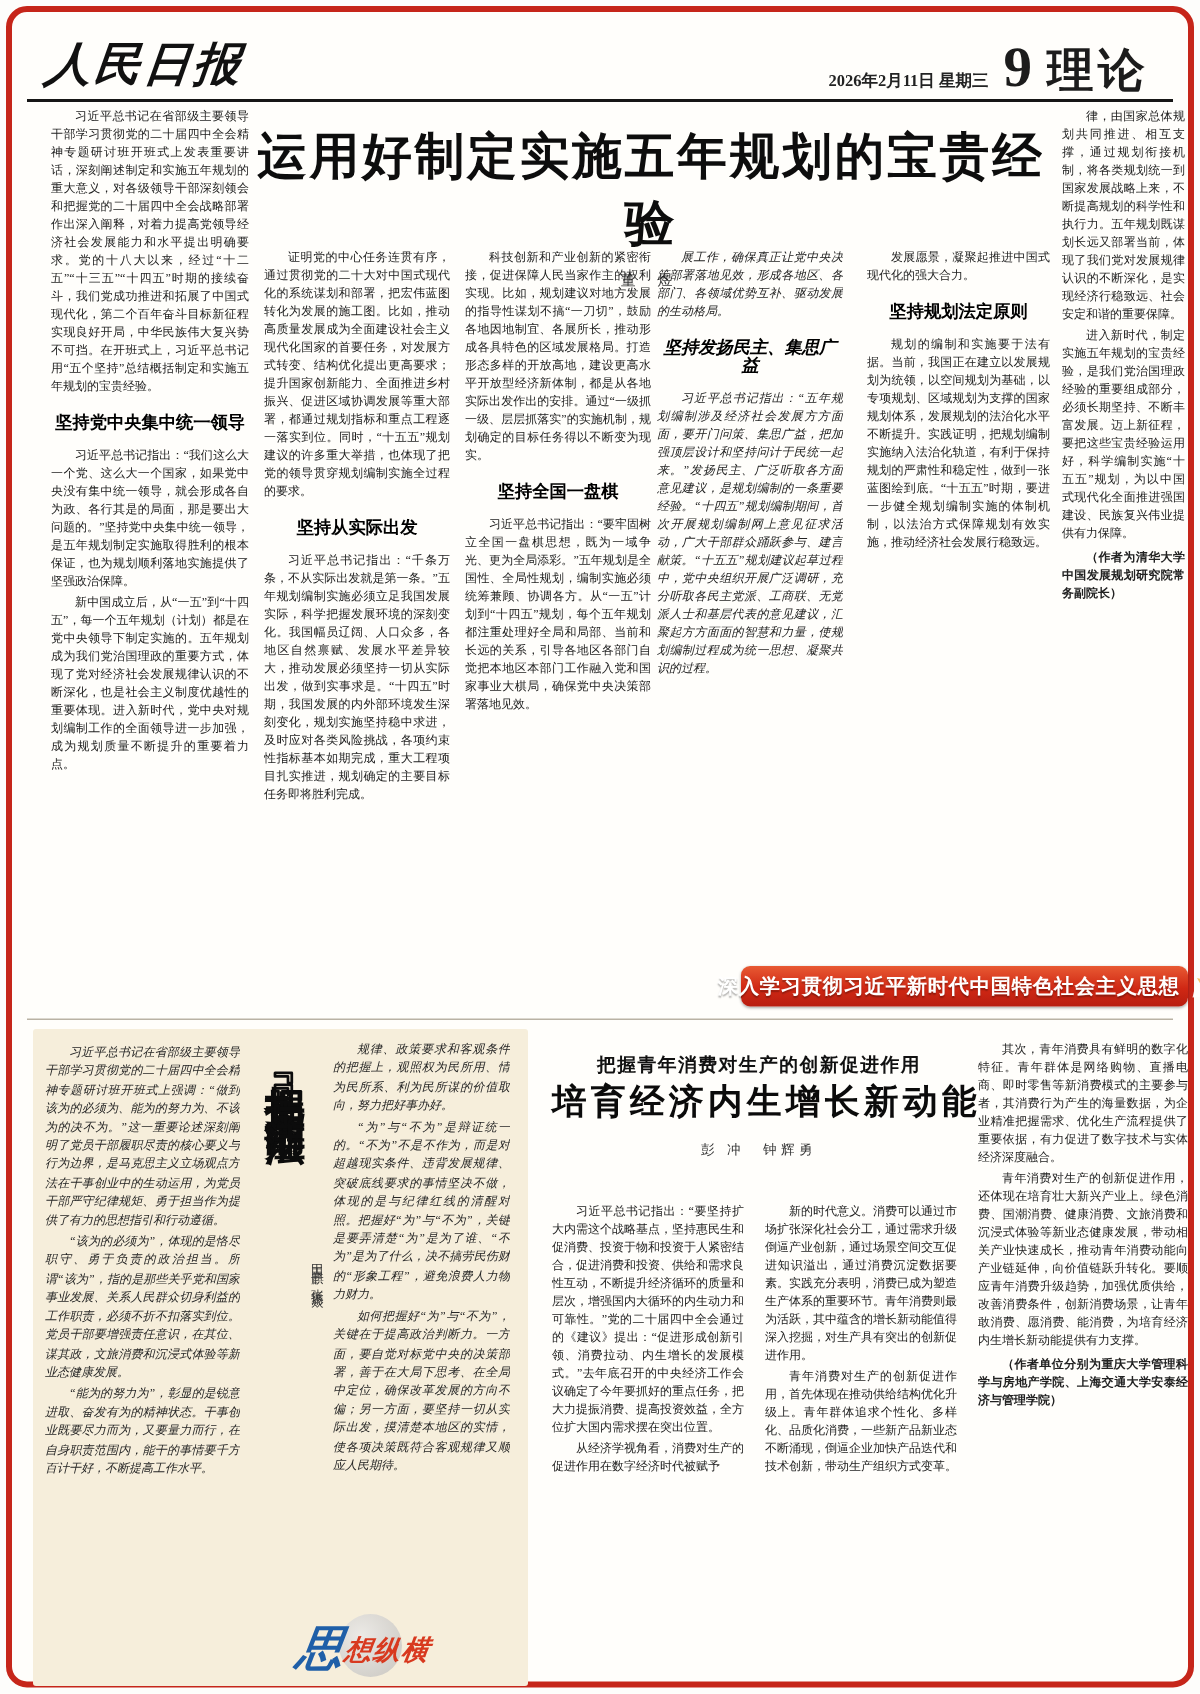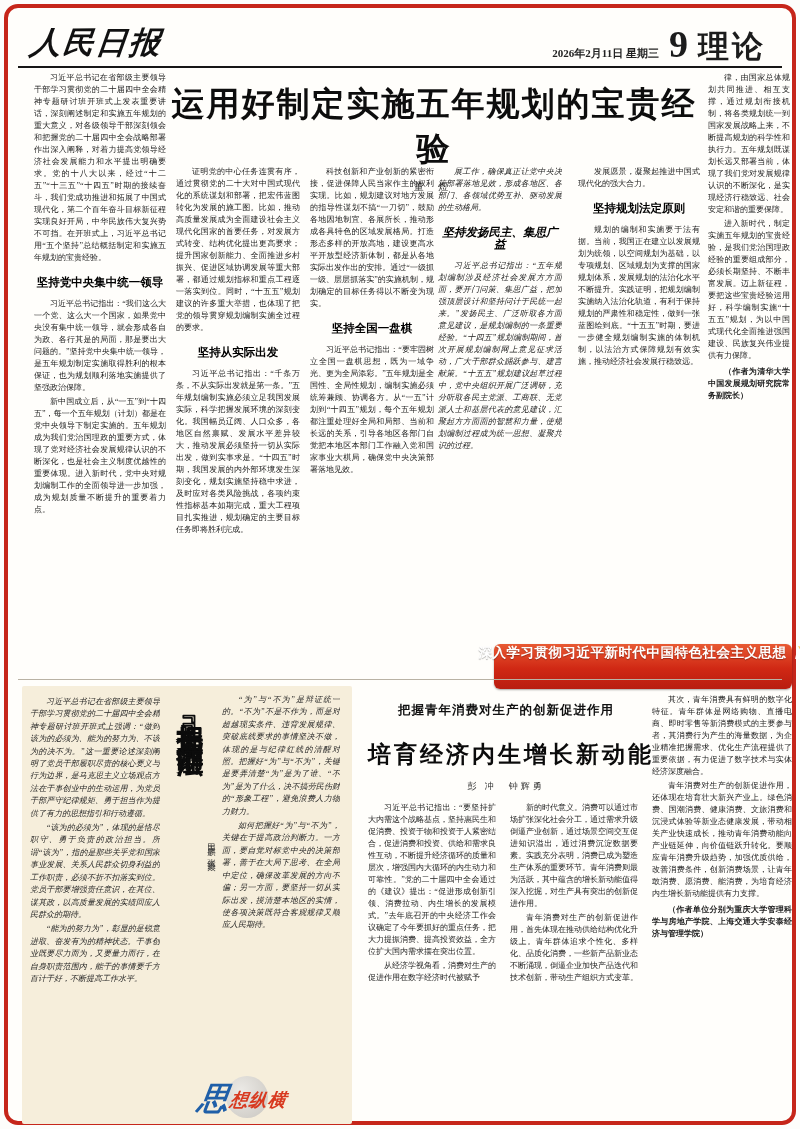--- a/index.html
+++ b/index.html
@@ -20,40 +20,40 @@
   .a1c1{left:26px;top:64px;width:132px;height:590px;}
   .a1c2{left:168px;top:158px;width:124px;height:502px;}
   .a1c3{left:302px;top:158px;width:124px;height:502px;}
   .a1c4{left:430px;top:158px;width:124px;height:472px;font-style:italic;}
   .a1c5{left:570px;top:158px;width:122px;height:472px;}
   .a1c6{left:700px;top:64px;width:82px;height:548px;}
   .blk-p{text-indent:2em;margin:0 0 2px 0;}
   .blk-h{font-family:"Liberation Sans",sans-serif;font-weight:bold;font-size:11.5px;text-align:center;text-indent:0;margin:12px 0 10px 0;color:#000;}
   .blk-note{font-weight:bold;text-indent:2em;margin-top:4px;}
   
-  .banner{position:absolute;left:486px;top:636px;width:298px;height:45px;border-radius:6px;background:linear-gradient(180deg,#e85a33 0%,#d02814 55%,#b81d10 100%);display:flex;align-items:flex-start;justify-content:center;box-shadow:0 1px 2px rgba(0,0,0,.35);}
+  .banner{position:absolute;left:486px;top:636px;width:298px;height:27px;border-radius:6px;background:linear-gradient(180deg,#e85a33 0%,#d02814 55%,#b81d10 100%);display:flex;align-items:center;justify-content:center;box-shadow:0 1px 2px rgba(0,0,0,.35);}
   .banner-text{color:#fff;font-family:"Liberation Sans",sans-serif;font-weight:bold;font-size:13.5px;letter-spacing:.5px;text-shadow:0 1px 1px rgba(0,0,0,.3);white-space:nowrap;}
   .banner-icon{width:16px;height:16px;margin-left:5px;flex:0 0 auto;}
   .section-divider{position:absolute;left:10px;right:10px;top:671px;border-top:1px solid #b9b2a4;}
   
   .sx-block{position:absolute;left:14px;top:678px;width:330px;height:438px;background:#f6eedb;border-radius:2px;}
   .sx-col{position:absolute;overflow:hidden;font-size:8px;line-height:12.4px;text-align:justify;font-style:italic;color:#262626;}
   .sxc1{left:8px;top:10px;width:130px;height:418px;}
   .sxc2{left:200px;top:8px;width:118px;height:376px;}
   .sx-headline{position:absolute;left:136px;top:16px;height:410px;width:50px;writing-mode:vertical-rl;font-family:"Liberation Sans",sans-serif;font-weight:bold;font-size:27px;letter-spacing:2px;color:#0c0c0c;font-style:normal;}
   .sx-authors{position:absolute;left:184px;top:150px;height:150px;writing-mode:vertical-rl;font-size:8.5px;letter-spacing:2px;color:#333;font-style:normal;}
   .sx-logo{position:absolute;left:176px;top:390px;width:130px;height:42px;}
   .sx-globe{position:absolute;left:28px;top:0;width:42px;height:42px;border-radius:50%;background:radial-gradient(circle at 35% 35%,#eceae6,#c9c6c0);}
   .sx-char1{position:absolute;left:0;top:2px;font-family:"Liberation Serif",serif;font-style:italic;font-weight:bold;font-size:31px;color:#1f5fa8;transform:skewX(-8deg);}
   .sx-rest{position:absolute;left:32px;top:12px;font-family:"Liberation Serif",serif;font-style:italic;font-weight:bold;font-size:18px;letter-spacing:1px;color:#d8391f;transform:skewX(-8deg);white-space:nowrap;}
   
   .a3-block{position:absolute;left:360px;top:678px;width:424px;height:438px;}
   .a3-head-wrap{position:absolute;left:0;top:16px;width:276px;text-align:center;}
   .a3-kicker{font-family:"Liberation Sans",sans-serif;font-weight:bold;font-size:12.5px;letter-spacing:1px;color:#111;}
-  .a3-headline{margin-top:20px;font-family:"Liberation Serif",serif;font-weight:bold;font-size:23px;letter-spacing:3px;color:#0b0b0b;white-space:nowrap;}
+  .a3-headline{margin-top:0;font-family:"Liberation Serif",serif;font-weight:bold;font-size:23px;letter-spacing:3px;color:#0b0b0b;white-space:nowrap;}
   .a3-byline{margin-top:10px;font-size:9px;letter-spacing:3px;color:#333;}
   .a3c1{left:0;top:116px;width:128px;height:318px;}
   .a3c2{left:142px;top:116px;width:128px;height:318px;}
   .a3c3{left:284px;top:8px;width:140px;height:426px;}
 </style>
 </head>
 <body>
 
 <div class="frame">
 
@@ -107,26 +107,27 @@
       <path d="M3 15 L6 2 L13 4 L10 9 L12 14 Z" fill="#ffffff" opacity="0.9"></path>
       <path d="M6 2 L13 4 L10 9 Z" fill="#f6c86a"></path>
     </svg>
   </div>
 
   <div class="section-divider"></div>
 
   <div class="sx-block">
     <div class="sx-col sxc1">
         <div class="blk-p">习近平总书记在省部级主要领导干部学习贯彻党的二十届四中全会精神专题研讨班开班式上强调：“做到该为的必须为、能为的努力为、不该为的决不为。”这一重要论述深刻阐明了党员干部履职尽责的核心要义与行为边界，是马克思主义立场观点方法在干事创业中的生动运用，为党员干部严守纪律规矩、勇于担当作为提供了有力的思想指引和行动遵循。</div>
-        <div class="blk-p">“该为的必须为”，体现的是恪尽职守、勇于负责的政治担当。所谓“该为”，指的是那些关乎党和国家事业发展、关系人民群众切身利益的工作职责，必须不折不扣落实到位。党员干部要增强责任意识，在其位、谋其政，以高质量发展的实绩回应人民群众的期待。</div>
+        <div class="blk-p">“该为的必须为”，体现的是恪尽职守、勇于负责的政治担当。所谓“该为”，指的是那些关乎党和国家事业发展、关系人民群众切身利益的工作职责，必须不折不扣落实到位。党员干部要增强责任意识，在其位、谋其政，文旅消费和沉浸式体验等新业态健康发展。</div>
         <div class="blk-p">“能为的努力为”，彰显的是锐意进取、奋发有为的精神状态。干事创业既要尽力而为，又要量力而行，在自身职责范围内，能干的事情要千方百计干好，不断提高工作水平。</div>
       </div>
     <div class="sx-headline">把握『为』与『不为』的辩证法</div>
     <div class="sx-authors">田玉麒　张振焱</div>
     <div class="sx-col sxc2">
+        <div class="blk-p">规律、政策要求和客观条件的把握上，观照权为民所用、情为民所系、利为民所谋的价值取向，努力把好事办好。</div>
         <div class="blk-p">“为”与“不为”是辩证统一的。“不为”不是不作为，而是对超越现实条件、违背发展规律、突破底线要求的事情坚决不做，体现的是与纪律红线的清醒对照。把握好“为”与“不为”，关键是要弄清楚“为”是为了谁、“不为”是为了什么，决不搞劳民伤财的“形象工程”，避免浪费人力物力财力。</div>
         <div class="blk-p">如何把握好“为”与“不为”，关键在于提高政治判断力。一方面，要自觉对标党中央的决策部署，善于在大局下思考、在全局中定位，确保改革发展的方向不偏；另一方面，要坚持一切从实际出发，摸清楚本地区的实情，使各项决策既符合客观规律又顺应人民期待。</div>
       </div>
     <div class="sx-logo">
       <div class="sx-globe"></div>
       <div class="sx-char1">思</div>
       <div class="sx-rest">想纵横</div>
     </div>
   </div>
 

